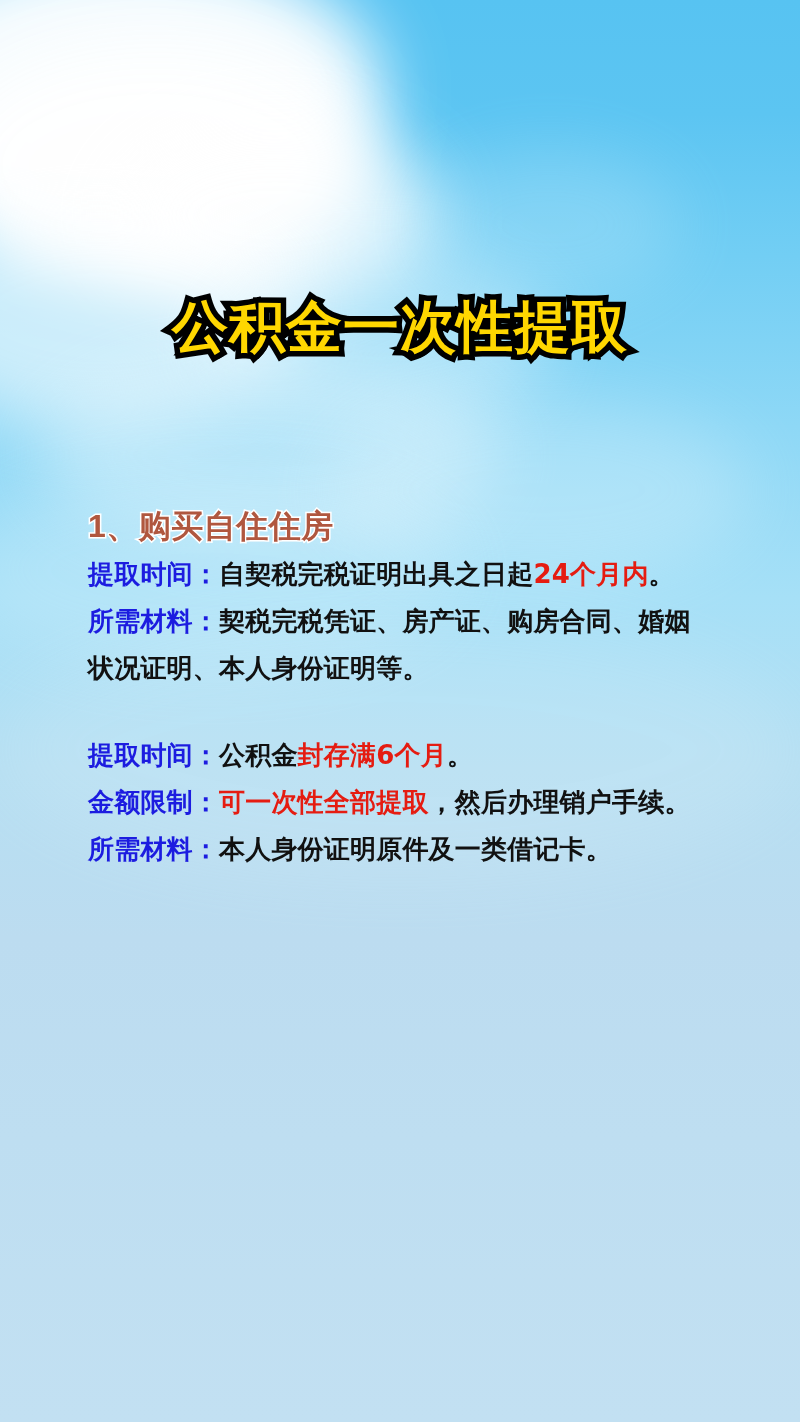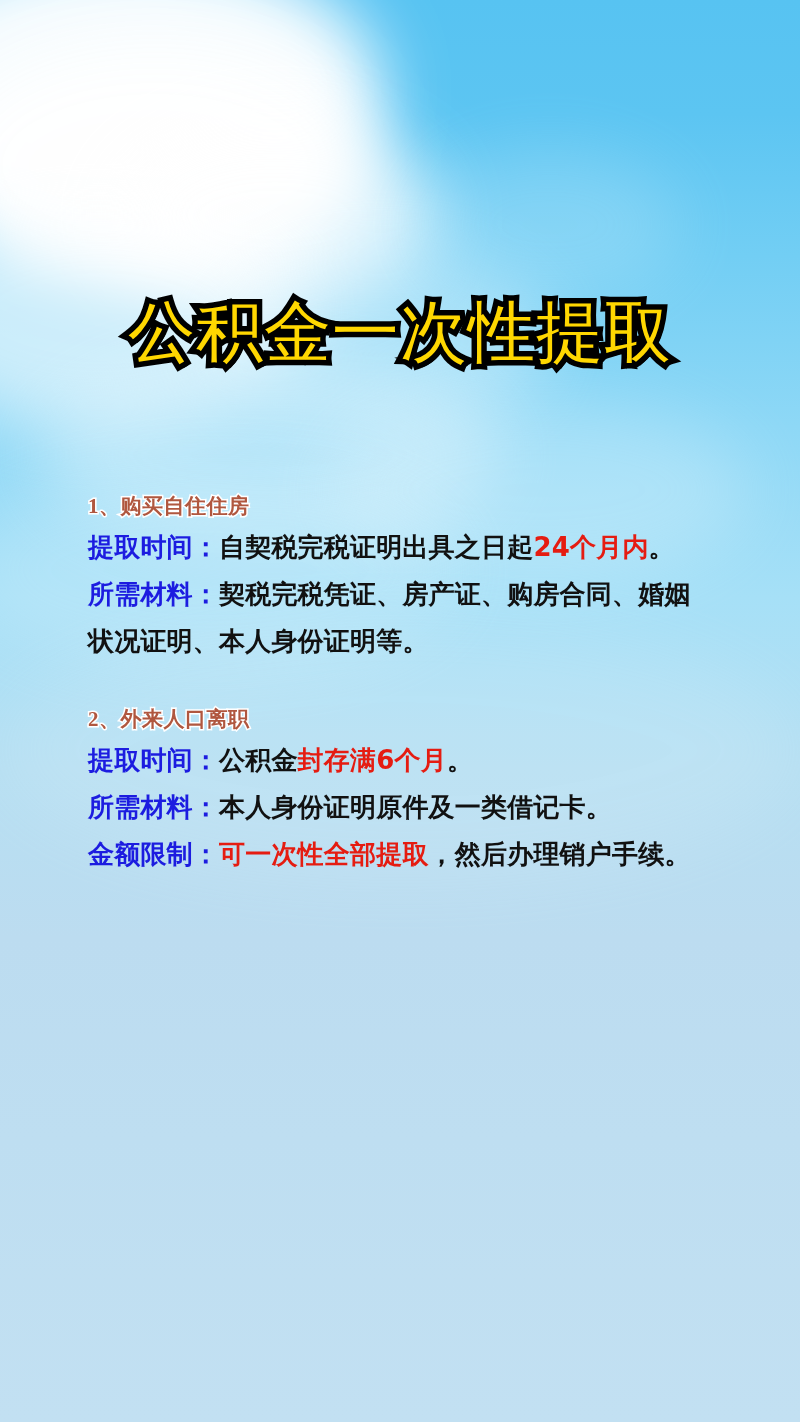--- a/index.html
+++ b/index.html
@@ -55,22 +55,22 @@
     position: absolute;
     left: 0;
     top: 296px;
     width: 800px;
     text-align: center;
     z-index: 5;
   }
   .title {
     display: inline-block;
     font-family: "DejaVu Sans", "Liberation Sans", sans-serif;
-    font-size: 67px;
-    font-weight: normal;
+    font-size: 56px;
+    font-weight: bold;
     line-height: 1.1;
     letter-spacing: 1px;
     color: #FFD700;
     -webkit-text-stroke: 11px #000000;
     paint-order: stroke fill;
     text-shadow:
        4px 4px 0 #000,
       -1px -1px 0 #000;
   }
 
@@ -80,26 +80,26 @@
     left: 88px;
     top: 488px;
     width: 612px;
     z-index: 6;
   }
 
   .section { margin: 0 0 40px 0; }
   .section:last-child { margin-bottom: 0; }
 
   .section-heading {
-    font-family: Liberation Serif, serif;
-    font-size: 21px;
+    font-family: Liberation Sans, sans-serif;
+    font-size: 32px;
     font-weight: bold;
     color: #b0573f;
     line-height: 1.42;
-    margin: 4px 0 2px 0;
+    margin: 16px 0 2px 0;
     -webkit-text-stroke: 3px #ffffff;
     paint-order: stroke fill;
     letter-spacing: 0.5px;
   }
 
   .line {
     font-family: "DejaVu Sans", "Liberation Sans", sans-serif;
     font-size: 26px;
     font-weight: bold;
     line-height: 47px;
@@ -133,20 +133,19 @@
     <div class="title">公积金一次性提取</div>
   </div>
 
   <div class="content" id="content-root">
       <div class="section">
         <div class="section-heading">1、购买自住住房</div>
         <p class="line"><span class="lbl">提取时间：</span><span class="blk">自契税完税证明出具之日起</span><span class="red">24个月内</span><span class="blk">。</span></p>
         <p class="line"><span class="lbl">所需材料：</span><span class="blk">契税完税凭证、房产证、购房合同、婚姻状况证明、本人身份证明等。</span></p>
       </div>
       <div class="section">
-        <div class="section-heading">2、外来人口离职</div>
         <p class="line"><span class="lbl">提取时间：</span><span class="blk">公积金</span><span class="red">封存满6个月</span><span class="blk">。</span></p>
+        <p class="line"><span class="lbl">金额限制：</span><span class="red">可一次性全部提取</span><span class="blk">，然后办理销户手续。</span></p>
         <p class="line"><span class="lbl">所需材料：</span><span class="blk">本人身份证明原件及一类借记卡。</span></p>
-        <p class="line"><span class="lbl">金额限制：</span><span class="red">可一次性全部提取</span><span class="blk">，然后办理销户手续。</span></p>
       </div>
     </div>
 
 </div>
 
 </body></html>

